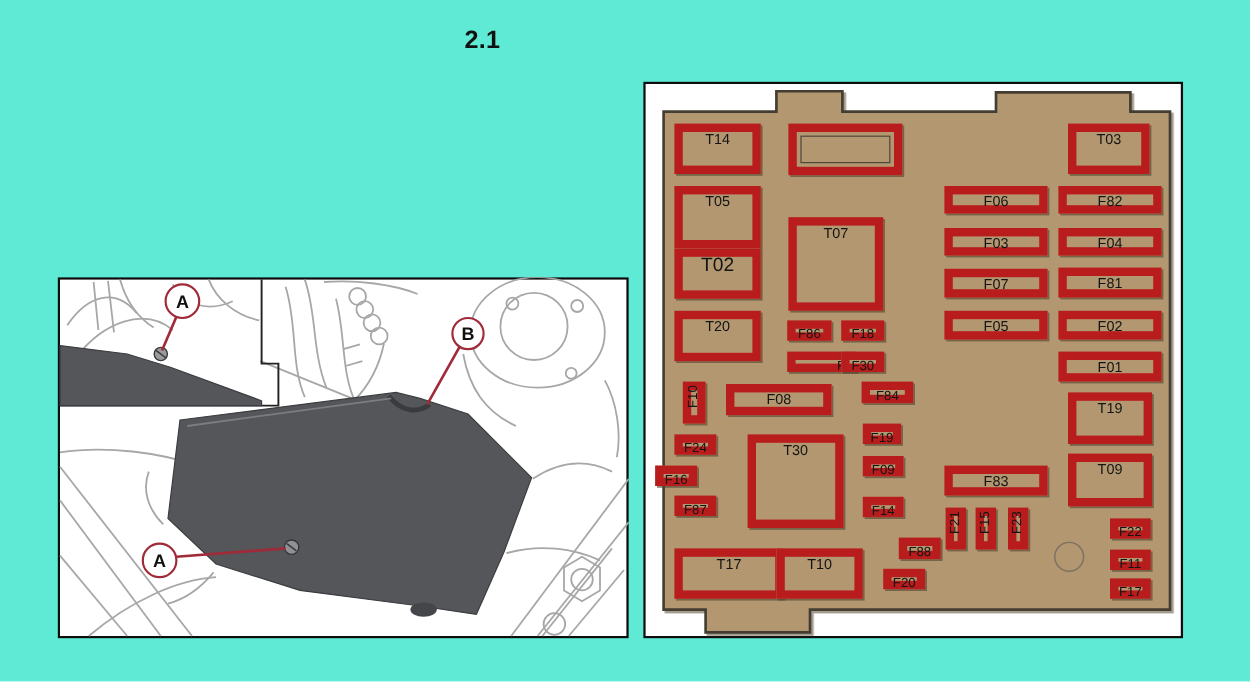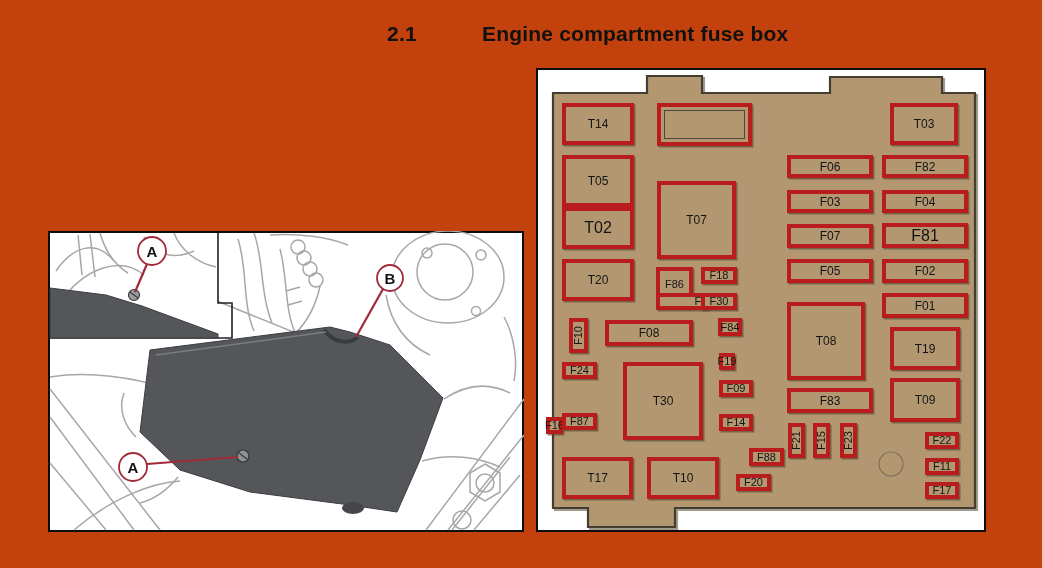--- a/index.html
+++ b/index.html
@@ -1,52 +1,51 @@
 <!DOCTYPE html>
 <html><head>
 <meta charset="utf-8">
 <style>
   html,body { margin:0; padding:0; background:#ffffff; }
   #page {
     position:relative; width:1042px; height:568px;
-    background:#c2410c; overflow:hidden;
+    background:#5eead4; overflow:hidden;
     font-family:"Liberation Sans", sans-serif;
   }
   
   .section-title {
     position:absolute; left:387px; top:22px;
     display:flex; font-weight:bold; font-size:21px; color:#111;
     letter-spacing:0.2px;
   }
   .section-title .num { width:95px; }
   
   .figure { position:absolute; }
   .figure svg { position:absolute; left:0; top:0; }
   
   .fuse {
     position:absolute; box-sizing:border-box;
     background:#b29770;
-    border:4px solid #b91c1c;
+    border:7px solid #b91c1c;
     box-shadow:1.5px 1.5px 0 rgba(85,72,50,0.65);
-    display:flex; align-items:center; justify-content:center;
+    display:flex; align-items:flex-start; justify-content:center;
     color:#141414; font-size:11px; line-height:1;
   }
   .fuse .vtext { transform:rotate(-90deg); white-space:nowrap; }
   .fuse .inner {
     position:absolute; inset:3px; border:1px solid #4f473b;
   }
 </style>
 </head>
 <body>
 
 <div id="page">
 
   <div class="section-title">
     <span class="num">2.1</span>
-    <span class="txt">Engine compartment fuse box</span>
   </div>
 
   <div class="figure" style="left:48px; top:231px; width:476px; height:301px;">
     <svg id="engine-svg" width="476" height="301" viewBox="0 0 476 301">
 
       <rect x="1" y="1" width="474" height="299" fill="#ffffff" stroke="#0d0d0d" stroke-width="2"></rect>
 
       <g stroke="#a7a7a7" stroke-width="1.5" fill="none">
         <path d="M8,40 C25,15 48,8 66,30"></path>
         <path d="M16,66 C38,38 72,24 96,44"></path>
@@ -161,26 +160,26 @@
         <div class="fuse" style="left: 26px; top: 139px; width: 72px; height: 42px;">
           <span class="" style="font-size: 16px;">T02</span>
         </div>
         <div class="fuse" style="left: 121px; top: 113px; width: 79px; height: 78px;">
           <span class="" style="font-size: 12px;">T07</span>
         </div>
         <div class="fuse" style="left: 251px; top: 156px; width: 86px; height: 24px;">
           <span class="" style="font-size: 12px;">F07</span>
         </div>
         <div class="fuse" style="left: 346px; top: 155px; width: 86px; height: 25px;">
-          <span class="" style="font-size: 16px;">F81</span>
+          <span class="" style="font-size: 12px;">F81</span>
         </div>
         <div class="fuse" style="left: 26px; top: 191px; width: 72px; height: 42px;">
           <span class="" style="font-size: 12px;">T20</span>
         </div>
-        <div class="fuse" style="left: 120px; top: 199px; width: 37px; height: 35px;">
+        <div class="fuse" style="left: 120px; top: 199px; width: 37px; height: 17px;">
           <span class="">F86</span>
         </div>
         <div class="fuse" style="left: 165px; top: 199px; width: 36px; height: 17px;">
           <span class="">F18</span>
         </div>
         <div class="fuse" style="left: 251px; top: 191px; width: 86px; height: 24px;">
           <span class="" style="font-size: 12px;">F05</span>
         </div>
         <div class="fuse" style="left: 346px; top: 191px; width: 86px; height: 24px;">
           <span class="" style="font-size: 12px;">F02</span>
@@ -193,39 +192,36 @@
         </div>
         <div class="fuse" style="left: 346px; top: 225px; width: 86px; height: 25px;">
           <span class="" style="font-size: 12px;">F01</span>
         </div>
         <div class="fuse" style="left: 33px; top: 250px; width: 19px; height: 35px;">
           <span class="vtext">F10</span>
         </div>
         <div class="fuse" style="left: 69px; top: 252px; width: 88px; height: 26px;">
           <span class="" style="font-size: 12px;">F08</span>
         </div>
-        <div class="fuse" style="left: 182px; top: 250px; width: 24px; height: 18px;">
+        <div class="fuse" style="left: 182px; top: 250px; width: 43px; height: 18px;">
           <span class="">F84</span>
-        </div>
-        <div class="fuse" style="left: 251px; top: 234px; width: 78px; height: 78px;">
-          <span class="" style="font-size: 12px;">T08</span>
         </div>
         <div class="fuse" style="left: 354px; top: 259px; width: 70px; height: 43px;">
           <span class="" style="font-size: 12px;">T19</span>
         </div>
         <div class="fuse" style="left: 26px; top: 294px; width: 35px; height: 17px;">
           <span class="">F24</span>
         </div>
-        <div class="fuse" style="left: 183px; top: 285px; width: 16px; height: 17px;">
+        <div class="fuse" style="left: 183px; top: 285px; width: 32px; height: 17px;">
           <span class="">F19</span>
         </div>
         <div class="fuse" style="left: 87px; top: 294px; width: 80px; height: 78px;">
           <span class="" style="font-size: 12px;">T30</span>
         </div>
-        <div class="fuse" style="left: 10px; top: 320px; width: 17px; height: 17px; margin-top: 29px;">
+        <div class="fuse" style="left: 10px; top: 320px; width: 35px; height: 17px;">
           <span class="">F16</span>
         </div>
         <div class="fuse" style="left: 183px; top: 312px; width: 34px; height: 17px;">
           <span class="">F09</span>
         </div>
         <div class="fuse" style="left: 251px; top: 320px; width: 86px; height: 25px;">
           <span class="" style="font-size: 12px;">F83</span>
         </div>
         <div class="fuse" style="left: 354px; top: 310px; width: 70px; height: 44px;">
           <span class="" style="font-size: 12px;">T09</span>
@@ -244,21 +240,21 @@
         </div>
         <div class="fuse" style="left: 304px; top: 355px; width: 17px; height: 35px;">
           <span class="vtext">F23</span>
         </div>
         <div class="fuse" style="left: 389px; top: 364px; width: 34px; height: 17px;">
           <span class="">F22</span>
         </div>
         <div class="fuse" style="left: 200px; top: 380px; width: 35px; height: 18px; margin-left: 13px;">
           <span class="">F88</span>
         </div>
-        <div class="fuse" style="left: 26px; top: 389px; width: 71px; height: 42px;">
+        <div class="fuse" style="left: 26px; top: 389px; width: 91px; height: 42px;">
           <span class="" style="font-size: 12px;">T17</span>
         </div>
         <div class="fuse" style="left: 111px; top: 389px; width: 72px; height: 42px;">
           <span class="" style="font-size: 12px;">T10</span>
         </div>
         <div class="fuse" style="left: 200px; top: 406px; width: 35px; height: 17px;">
           <span class="">F20</span>
         </div>
         <div class="fuse" style="left: 389px; top: 390px; width: 34px; height: 17px;">
           <span class="">F11</span>

